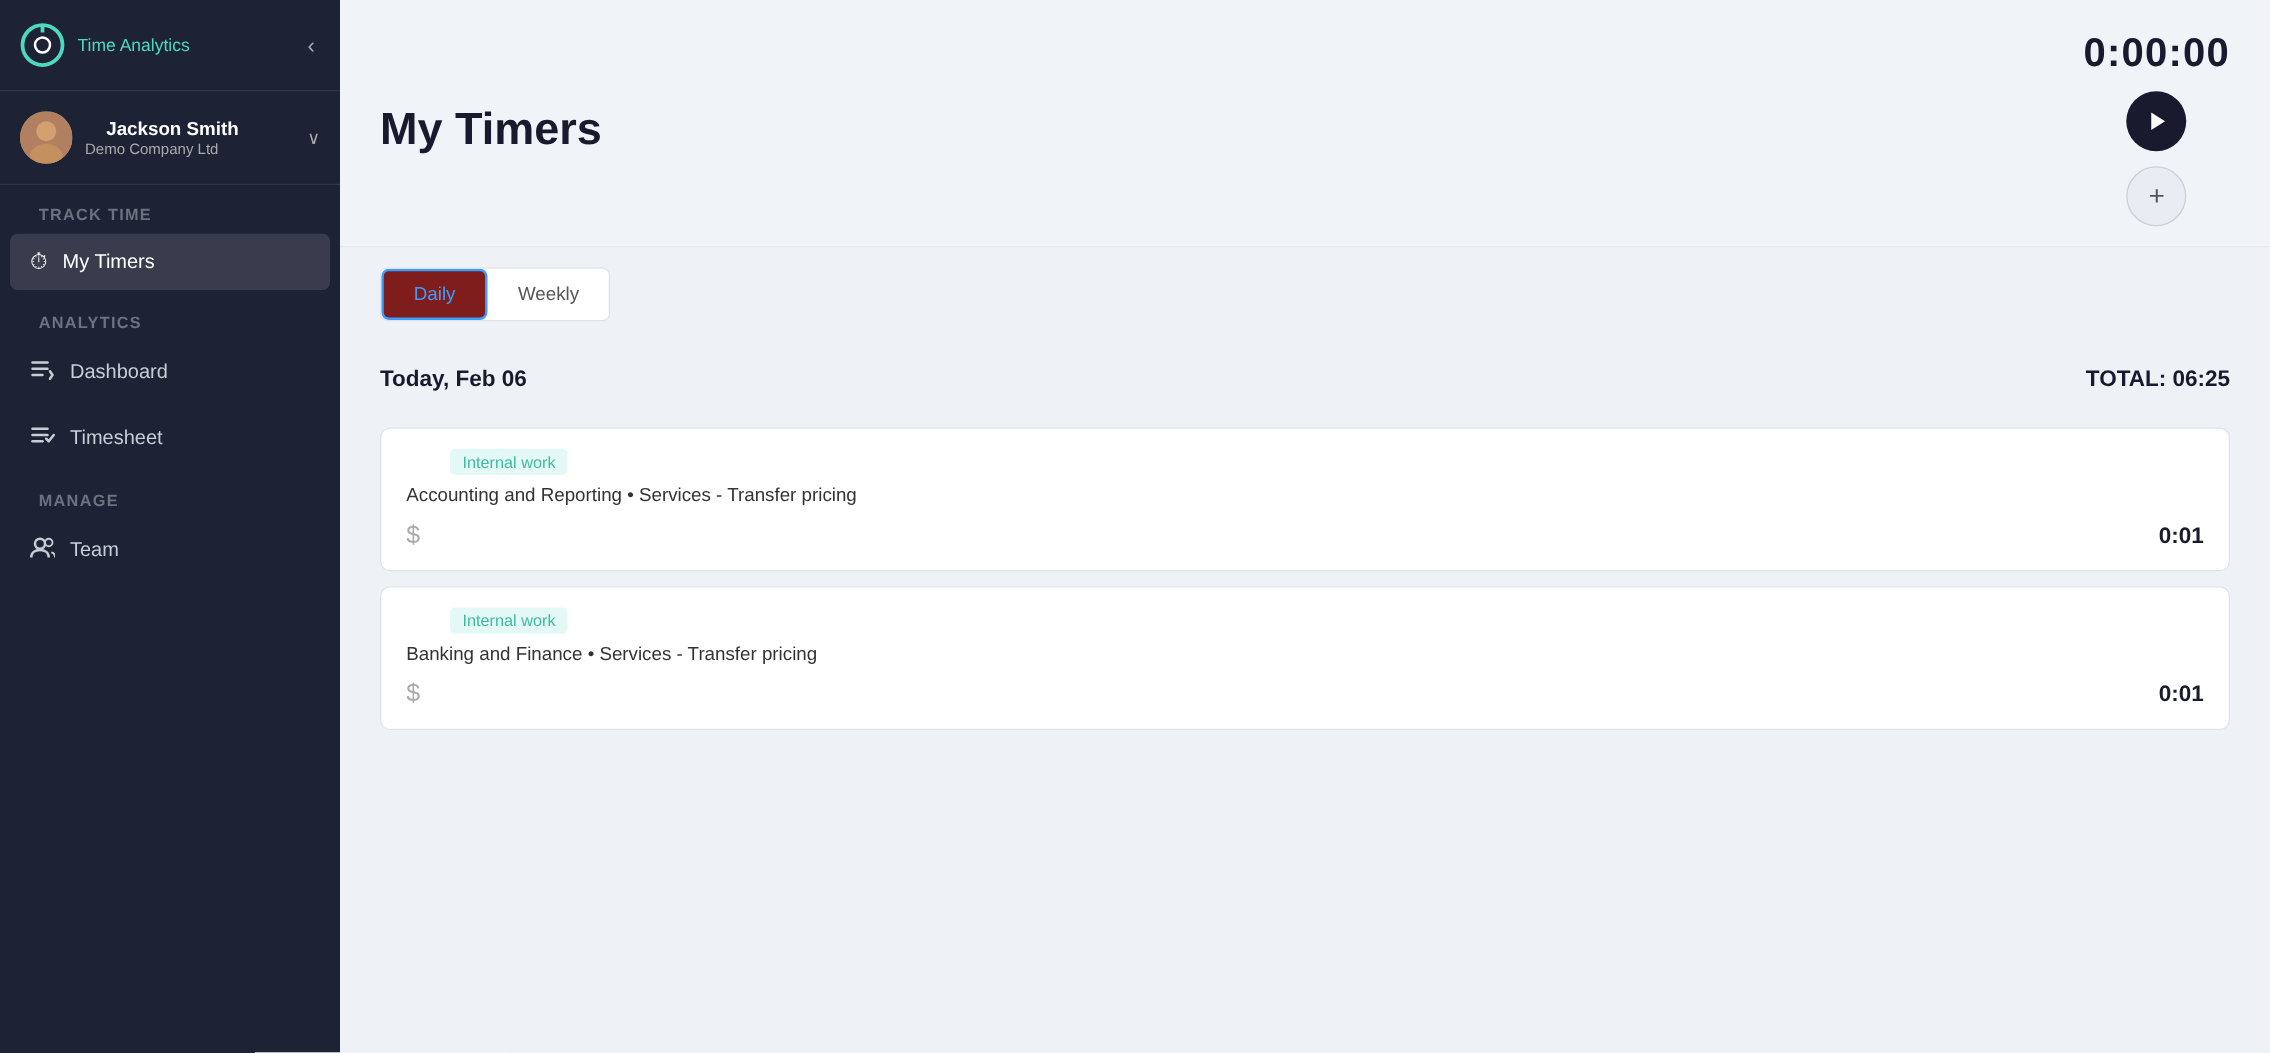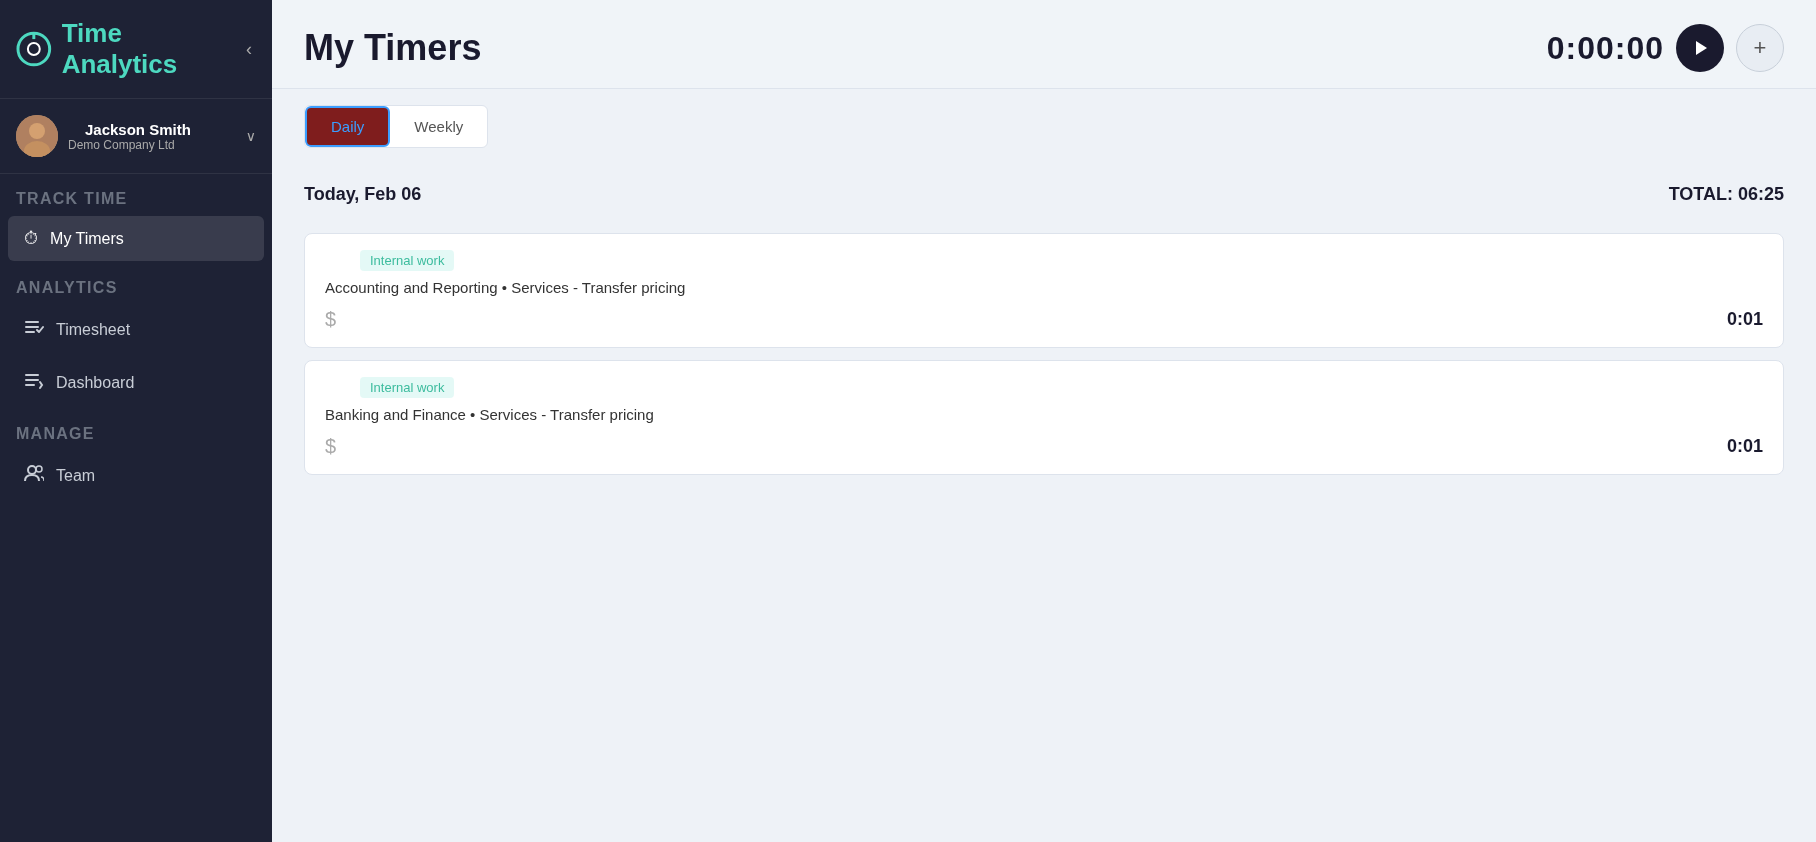--- a/index.html
+++ b/index.html
@@ -30,22 +30,22 @@
       align-items: center;
       gap: 10px;
     }
 
     .logo-icon {
       width: 36px;
       height: 36px;
     }
 
     .logo-text {
-      font-size: 26px;
-      font-weight: 700;
+      font-size: 14px;
+      font-weight: 400;
       color: #4dd9c0;
     }
 
     .collapse-btn {
       background: none;
       border: none;
       color: #aaa;
       cursor: pointer;
       font-size: 18px;
       padding: 4px;
@@ -79,26 +79,26 @@
       color: #fff;
     }
 
     .user-info { flex: 1; }
     .user-name { font-size: 15px; font-weight: 600; color: #fff; margin-left: 17px; }
     .user-company { font-size: 12px; color: #aaa; }
 
     .chevron-down { color: #aaa; font-size: 14px; }
 
     .sidebar-section-label {
-      font-size: 16px;
+      font-size: 13px;
       font-weight: 600;
       color: #6b7280;
       text-transform: uppercase;
       letter-spacing: 0.08em;
-      padding: 16px 16px 6px;
+      padding: 16px 31px 6px;
     }
 
     .sidebar-item {
       display: flex;
       align-items: center;
       gap: 12px;
       padding: 12px 16px;
       cursor: pointer;
       border-radius: 6px;
       margin: 2px 8px;
@@ -131,20 +131,21 @@
     .page-title {
       font-size: 36px;
       font-weight: 700;
       color: #1a1a2e;
     }
 
     .header-right {
       display: flex;
       align-items: center;
       gap: 12px;
+      flex-direction: column;
     }
 
     .timer-display {
       font-size: 32px;
       font-weight: 700;
       color: #1a1a2e;
       letter-spacing: 1px;
     }
 
     .play-btn {
@@ -348,35 +349,35 @@
     <span>My Timers</span>
   </div>
 
   <div class="sidebar-section-label">ANALYTICS</div>
   <div class="sidebar-item">
     <span class="sidebar-icon">
       <svg width="20" height="20" viewBox="0 0 20 20" fill="none">
         <line x1="2" y1="5" x2="14" y2="5" stroke="#c8cdd6" stroke-width="2" stroke-linecap="round"></line>
         <line x1="2" y1="10" x2="14" y2="10" stroke="#c8cdd6" stroke-width="2" stroke-linecap="round"></line>
         <line x1="2" y1="15" x2="10" y2="15" stroke="#c8cdd6" stroke-width="2" stroke-linecap="round"></line>
-        <polyline points="13,13 15,15 19,10" stroke="#c8cdd6" stroke-width="2" fill="none" stroke-linecap="round" stroke-linejoin="round"></polyline>
+        <polyline points="16,12 18,15 16,18" stroke="#c8cdd6" stroke-width="2" fill="none" stroke-linecap="round"></polyline>
       </svg>
     </span>
-    <span>Timesheet</span>
+    <span>Dashboard</span>
   </div>
   <div class="sidebar-item">
     <span class="sidebar-icon">
       <svg width="20" height="20" viewBox="0 0 20 20" fill="none">
         <line x1="2" y1="5" x2="14" y2="5" stroke="#c8cdd6" stroke-width="2" stroke-linecap="round"></line>
         <line x1="2" y1="10" x2="14" y2="10" stroke="#c8cdd6" stroke-width="2" stroke-linecap="round"></line>
         <line x1="2" y1="15" x2="10" y2="15" stroke="#c8cdd6" stroke-width="2" stroke-linecap="round"></line>
-        <polyline points="16,12 18,15 16,18" stroke="#c8cdd6" stroke-width="2" fill="none" stroke-linecap="round"></polyline>
+        <polyline points="13,13 15,15 19,10" stroke="#c8cdd6" stroke-width="2" fill="none" stroke-linecap="round" stroke-linejoin="round"></polyline>
       </svg>
     </span>
-    <span>Dashboard</span>
+    <span>Timesheet</span>
   </div>
 
   <div class="sidebar-section-label">MANAGE</div>
   <div class="sidebar-item">
     <span class="sidebar-icon">
       <svg width="20" height="20" viewBox="0 0 20 20" fill="none">
         <circle cx="8" cy="7" r="4" stroke="#c8cdd6" stroke-width="2"></circle>
         <path d="M1 18c0-4 3-6 7-6s7 2 7 6" stroke="#c8cdd6" stroke-width="2" fill="none"></path>
         <circle cx="15" cy="6" r="3" stroke="#c8cdd6" stroke-width="1.5"></circle>
         <path d="M17 14c2 0 3 1 3 4" stroke="#c8cdd6" stroke-width="1.5" fill="none"></path>

